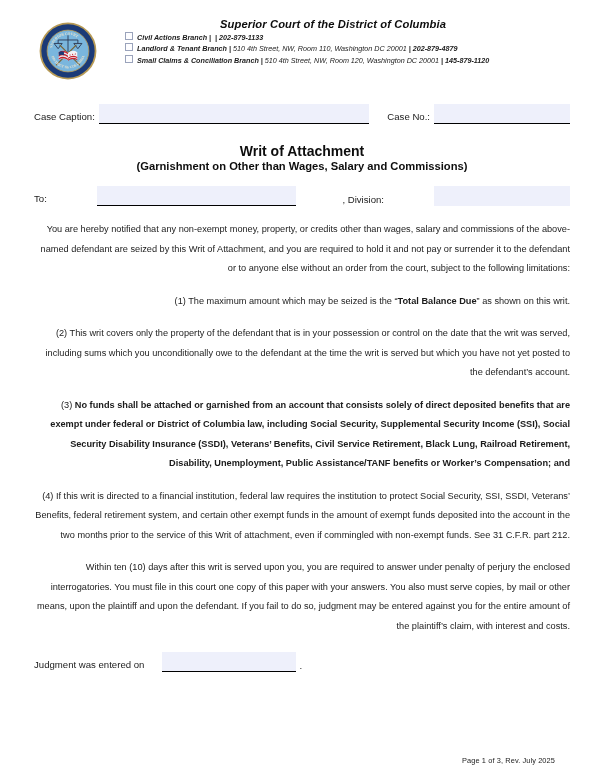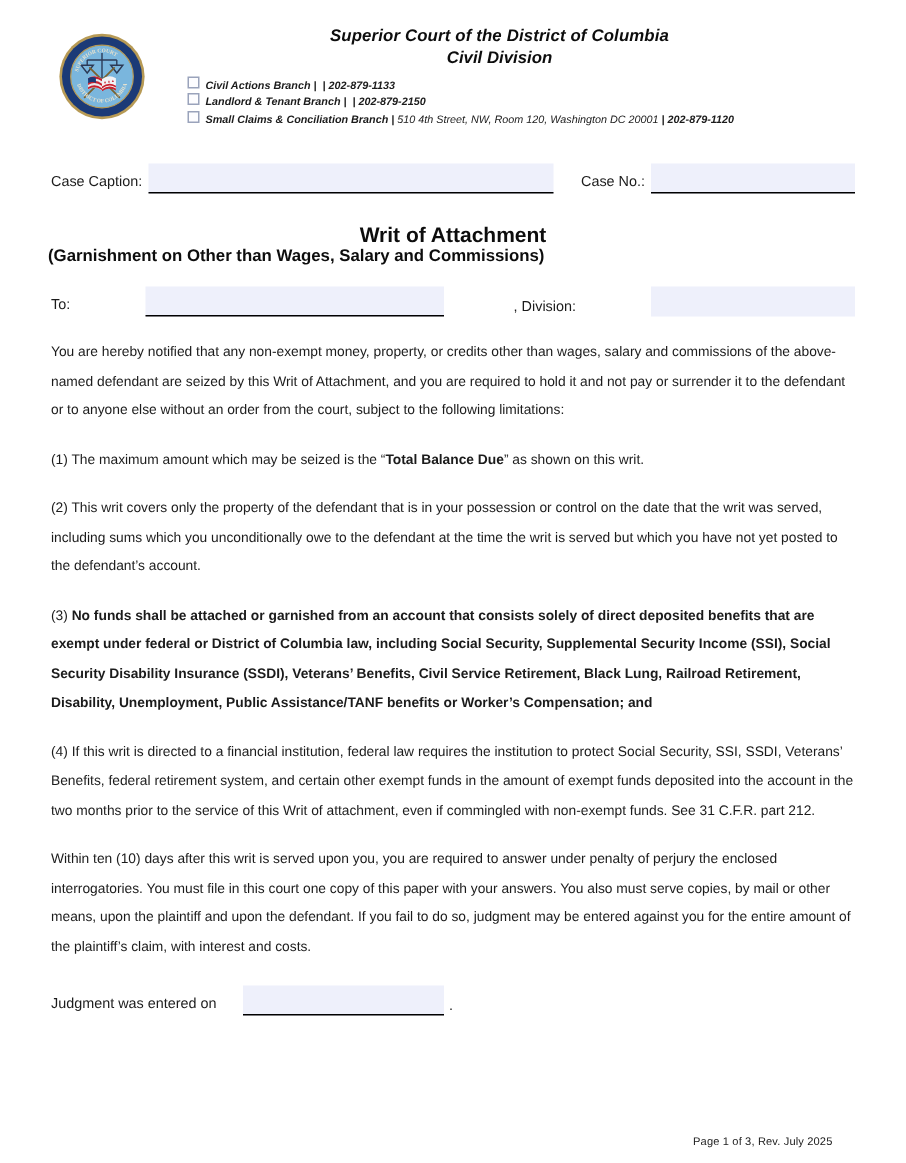--- a/index.html
+++ b/index.html
@@ -132,20 +132,21 @@
   
   .doc-title {
     text-align: center;
     font-weight: bold;
     font-size: 14px;
     line-height: 15px;
     margin-top: 20px;
     color: #0d0d0d;
   }
   .doc-subtitle {
+    text-align: center;
     font-weight: bold;
     font-size: 11.2px;
     line-height: 15px;
     color: #0d0d0d;
   }
 
   
   .to-row {
     display: flex;
     align-items: flex-end;
@@ -169,21 +170,21 @@
   }
 
   
   .body-copy {
     padding: 0 2px;
     margin-top: 14px;
   }
   .para {
     font-size: 9.2px;
     line-height: 19.5px;
-    text-align: left;
+    text-align: right;
     margin: 0 0 13px 0;
     color: #1b1b1b;
   }
   .para b { font-weight: bold; }
   .para-bold {
     font-weight: bold;
   }
   .para-bold .num { font-weight: normal; }
 
   
@@ -264,44 +265,44 @@
           <path id="arcTop" d="M22 50 A28 28 0 0 1 78 50" fill="none"></path>
           <path id="arcBot" d="M20 50 A30 30 0 0 0 80 50" fill="none"></path>
           <text><textPath href="#arcTop" startOffset="6%">SUPERIOR COURT</textPath></text>
           <text><textPath href="#arcBot" startOffset="10%">DISTRICT OF COLUMBIA</textPath></text>
         </g>
       </svg>
     </div>
 
     <div class="letterhead-text">
       <div class="court-title">Superior Court of the District of Columbia</div>
-      <div class="court-subtitle">Civil Division</div>
 
       <ul class="branch-list">
         <li class="branch-row">
           <span class="checkbox-glyph"></span>
           <span class="branch-name">Civil Actions Branch</span>
           <span class="branch-sep">|</span>
           <span class="branch-sep">|</span>
           <span class="branch-phone">202-879-1133</span>
         </li>
         <li class="branch-row">
           <span class="checkbox-glyph"></span>
           <span class="branch-name">Landlord &amp; Tenant Branch</span>
           <span class="branch-sep">|</span>
-          <span class="branch-sep">|</span>
-          <span class="branch-phone">202-879-2150</span>
+          <span class="branch-addr">510 4th Street, NW, Room 110, Washington DC 20001</span>
+          <span class="branch-sep">|</span>
+          <span class="branch-phone">202-879-4879</span>
         </li>
         <li class="branch-row">
           <span class="checkbox-glyph"></span>
           <span class="branch-name">Small Claims &amp; Conciliation Branch</span>
           <span class="branch-sep">|</span>
           <span class="branch-addr">510 4th Street, NW, Room 120, Washington DC 20001</span>
           <span class="branch-sep">|</span>
-          <span class="branch-phone">202-879-1120</span>
+          <span class="branch-phone">145-879-1120</span>
         </li>
       </ul>
     </div>
   </div>
 
   <div class="caption-row">
     <span class="label">Case Caption:</span>
     <input class="field underlined field-caption" type="text" style="border-width: 0px 0px 1.4px; border-top-style: initial; border-right-style: initial; border-left-style: initial; border-top-color: initial; border-right-color: initial; border-left-color: initial; border-image: initial; border-bottom-style: solid; border-bottom-color: rgb(0, 0, 0); font-family: &quot;Liberation Sans&quot;, sans-serif; font-size: 9.6px; padding: 0px 2px; outline: none;" placeholder="">
     <span class="label">Case No.:</span>
     <input class="field field-caseno underlined" type="text" style="border-width: 0px 0px 1.4px; border-top-style: initial; border-right-style: initial; border-left-style: initial; border-top-color: initial; border-right-color: initial; border-left-color: initial; border-image: initial; border-bottom-style: solid; border-bottom-color: rgb(0, 0, 0); font-family: &quot;Liberation Sans&quot;, sans-serif; font-size: 9.6px; padding: 0px 2px; outline: none;" placeholder="">

